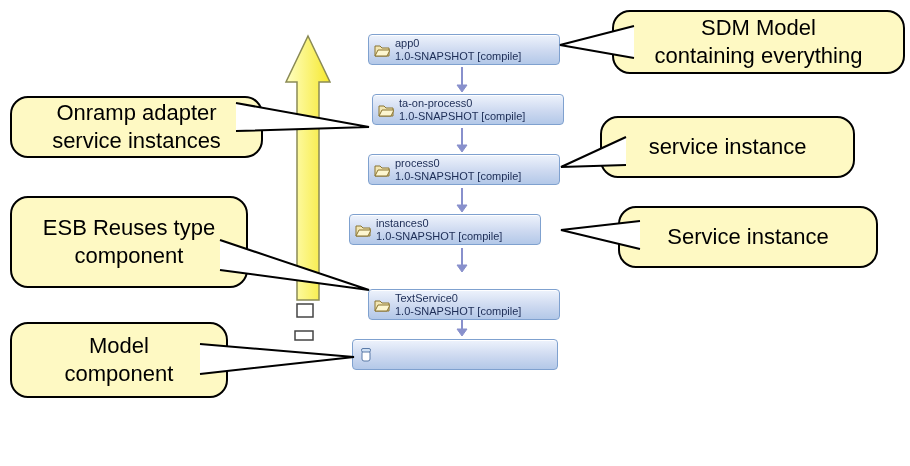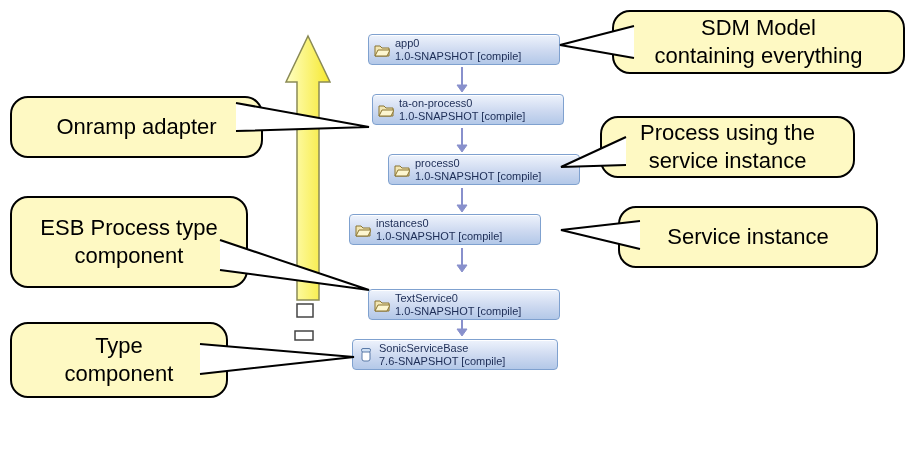--- a/index.html
+++ b/index.html
@@ -78,21 +78,21 @@
           <path d="M1 4 h5 l2 2 h7 v8 H1 z" fill="#f2e6b4" stroke="#8a7430"></path>
           <path d="M1 14 L4 8 h12 l-3 6 z" fill="#fdf6d0" stroke="#8a7430"></path>
         </svg>
     </span>
     <span class="txt">
       <span class="nm">ta-on-process0</span>
       <span class="ver">1.0-SNAPSHOT [compile]</span>
     </span>
   </div>
 
-  <div class="node" style="left:388px;top:154px;width:192px">
+  <div class="node" style="left:368px;top:154px;width:192px">
     <span class="icon">
       <svg width="16" height="16" viewBox="0 0 16 16">
           <path d="M1 4 h5 l2 2 h7 v8 H1 z" fill="#f2e6b4" stroke="#8a7430"></path>
           <path d="M1 14 L4 8 h12 l-3 6 z" fill="#fdf6d0" stroke="#8a7430"></path>
         </svg>
     </span>
     <span class="txt">
       <span class="nm">process0</span>
       <span class="ver">1.0-SNAPSHOT [compile]</span>
     </span>
@@ -124,51 +124,47 @@
     </span>
   </div>
 
   <div class="node" style="left:352px;top:339px;width:206px">
     <span class="icon">
       <svg width="16" height="16" viewBox="0 0 16 16">
           <rect x="4" y="4" width="8" height="10" rx="2" fill="#fff" stroke="#5a7aa8"></rect>
           <rect x="3.5" y="1.5" width="9" height="3.5" rx="1.5" fill="#cfe0f4" stroke="#5a7aa8"></rect>
         </svg>
     </span>
-    <span class="txt">
-      <span class="nm">SonicServiceBase</span>
-      <span class="ver">7.6-SNAPSHOT [compile]</span>
-    </span>
   </div>
 
   <div class="callout" style="left:612px;top:10px;width:293px;height:64px">
     <div class="cl">SDM Model</div>
     <div class="cl">containing everything</div>
   </div>
 
   <div class="callout" style="left:10px;top:96px;width:253px;height:62px">
     <div class="cl">Onramp adapter</div>
+    <div class="cl">service instances</div>
   </div>
 
   <div class="callout" style="left:600px;top:116px;width:255px;height:62px">
-    <div class="cl">Process using the</div>
     <div class="cl">service instance</div>
   </div>
 
   <div class="callout" style="left:10px;top:196px;width:238px;height:92px">
-    <div class="cl">ESB Process type</div>
+    <div class="cl">ESB Reuses type</div>
     <div class="cl">component</div>
   </div>
 
   <div class="callout" style="left:618px;top:206px;width:260px;height:62px">
     <div class="cl">Service instance</div>
   </div>
 
   <div class="callout" style="left:10px;top:322px;width:218px;height:76px">
-    <div class="cl">Type</div>
+    <div class="cl">Model</div>
     <div class="cl">component</div>
   </div>
 
   <svg class="layer tails" width="910" height="466" viewBox="0 0 910 466">
 
     <polygon points="634,26 634,58 560,45" fill="#fff"></polygon>
     <path d="M634,26 L560,45 L634,58" fill="none" stroke="#000" stroke-width="2"></path>
 
     <polygon points="236,103 236,131 369,127" fill="#fff"></polygon>
     <path d="M236,103 L369,127 L236,131" fill="none" stroke="#000" stroke-width="2"></path>

